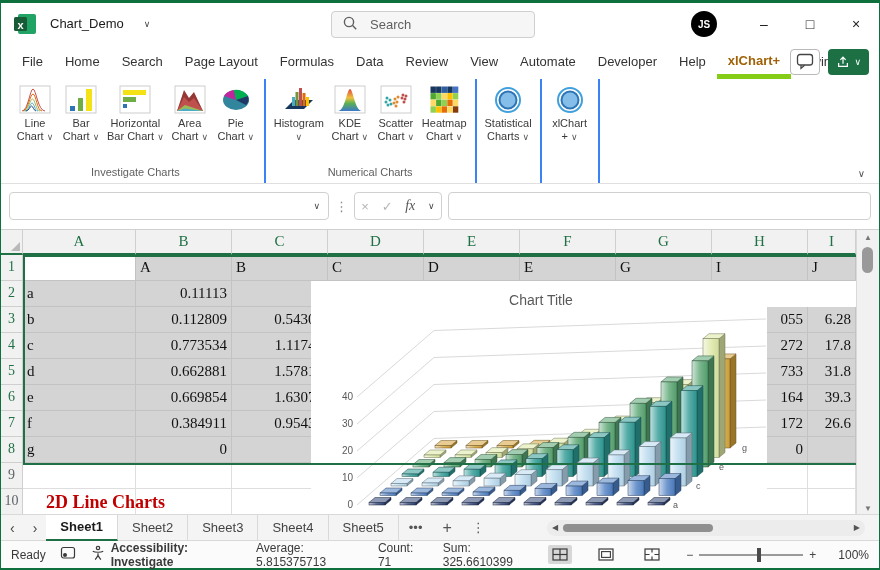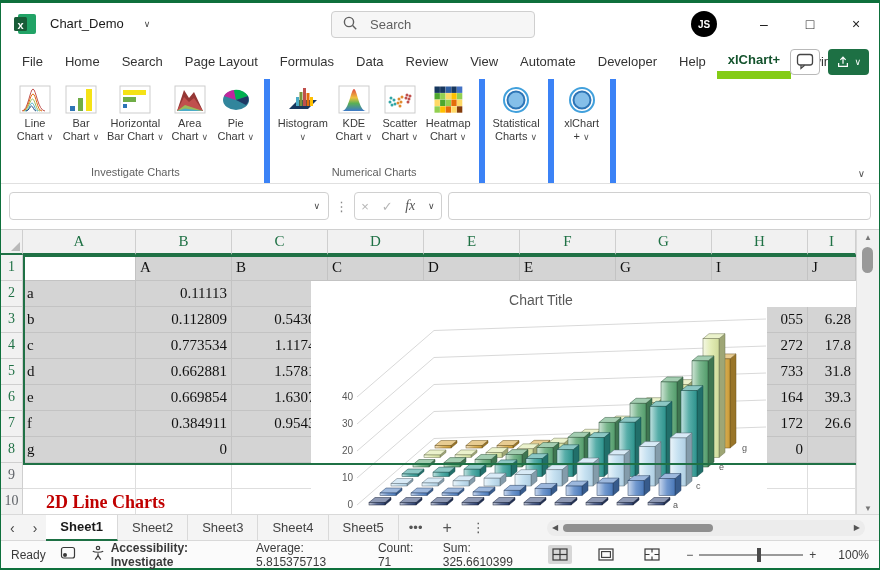--- a/index.html
+++ b/index.html
@@ -11,27 +11,27 @@
   .doc-title{margin-left:13px;font-size:13px;color:#1a1a1a;display:flex;align-items:center;gap:20px}
   .chev{font-size:9px;color:#444}
   .searchbox{position:absolute;left:330px;top:8px;width:204px;height:27px;background:#f6f6f6;border:1px solid #cfcfcf;border-radius:4px;display:flex;align-items:center;gap:12px;padding-left:10px}
   .searchbox span{color:#5f5f5f;font-size:13px}
   .tb-right{position:absolute;right:0;top:0;height:42px;display:flex;align-items:center;gap:0}
   .avatar{width:26px;height:26px;border-radius:50%;background:#000000;color:#fff;font-size:10px;font-weight:bold;display:flex;align-items:center;justify-content:center;margin-right:24px}
   .winbtn{width:46px;height:42px;display:flex;align-items:center;justify-content:center;font-size:14px;color:#222}
   
   .menubar{height:34px;display:flex;align-items:flex-end;padding-left:10px;position:relative}
   .menu-item{padding:0 11px;font-size:13px;color:#333;height:34px;display:flex;align-items:center}
-  .menu-item.active{font-weight:bold;color:#14532d;border-bottom:8px solid #84cc16;padding-top:3px}
+  .menu-item.active{font-weight:bold;color:#a16207;border-bottom:5px solid #84cc16;padding-top:3px}
   .mb-right{position:absolute;right:10px;top:4px;display:flex;gap:8px;align-items:center}
   .comment-btn{width:30px;height:26px;border:1px solid #b9b9b9;border-radius:4px;display:flex;align-items:center;justify-content:center;background:#fff}
   .share-btn{height:26px;border-radius:4px;background:#1d7044;color:#fff;display:flex;align-items:center;gap:4px;padding:0 8px}
   
   .ribbon{height:105px;position:relative;border-bottom:1px solid #e0e0e0;display:flex;padding-left:6px}
-  .rgroup{display:flex;flex-direction:column;border-right:6px solid #3b82f6;padding:3px 5px 1px 5px;position:relative}
+  .rgroup{display:flex;flex-direction:column;border-right:2px solid #3b82f6;padding:3px 5px 1px 5px;position:relative}
   .rbtns{display:flex;flex:1}
   .rbtn{min-width:46px;padding:2px 3px;display:flex;flex-direction:column;align-items:center;border-radius:3px}
   .rbtn .ric{height:33px;display:flex;align-items:center;justify-content:center}
   .rbtn .rlb{font-size:11px;line-height:13px;color:#3a3a3a;text-align:center;white-space:nowrap}
   .glabel{height:16px;font-size:11px;color:#5f5f5f;text-align:center;white-space:nowrap}
   .ribbon-collapse{position:absolute;right:14px;bottom:4px;color:#555;font-size:10px}
   
   .fbar{height:45px;display:flex;align-items:center;padding:0 8px;gap:6px}
   .namebox{width:320px;height:28px;border:1px solid #d0d0d0;border-radius:4px;display:flex;align-items:center;justify-content:flex-end;padding-right:8px;color:#555}
   .fdots{color:#888;font-size:13px}

